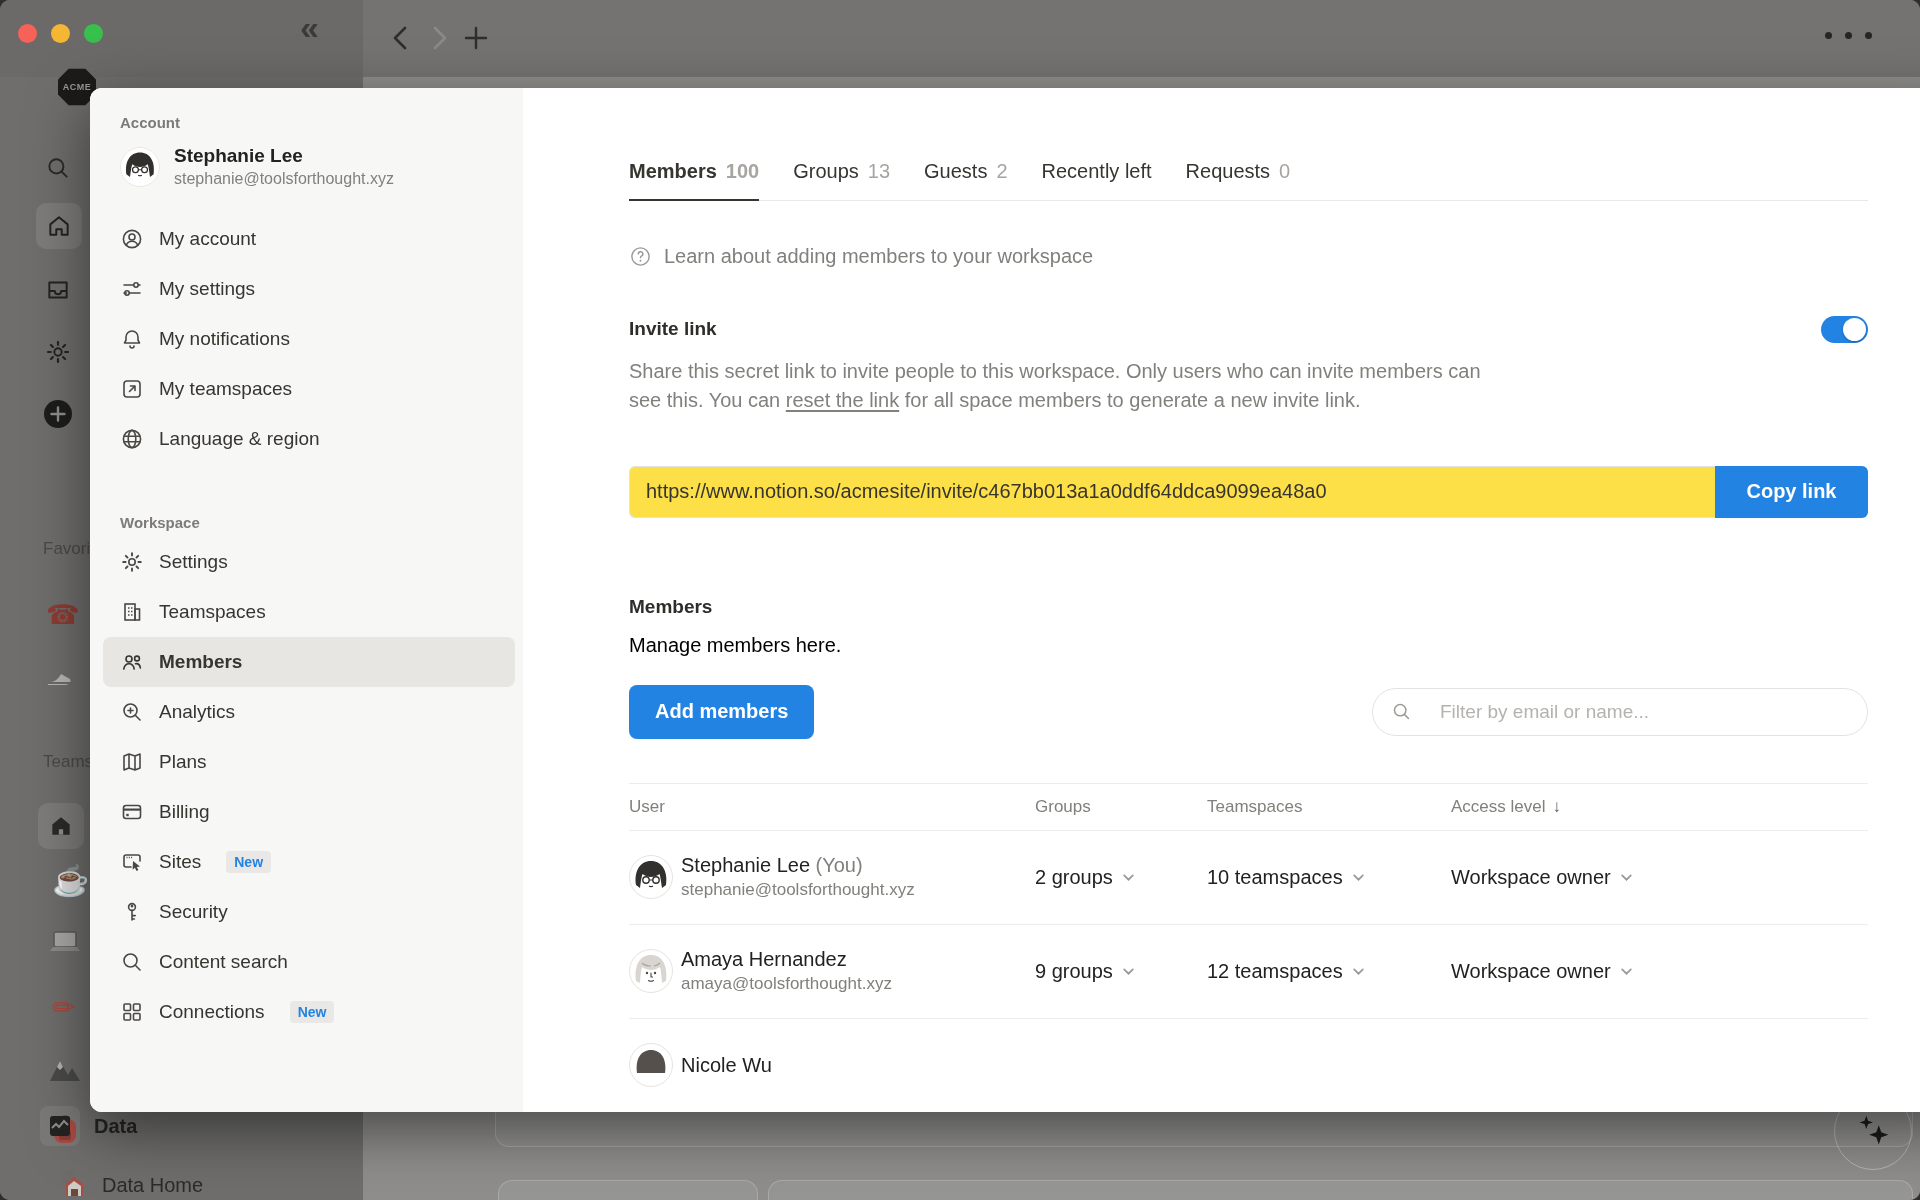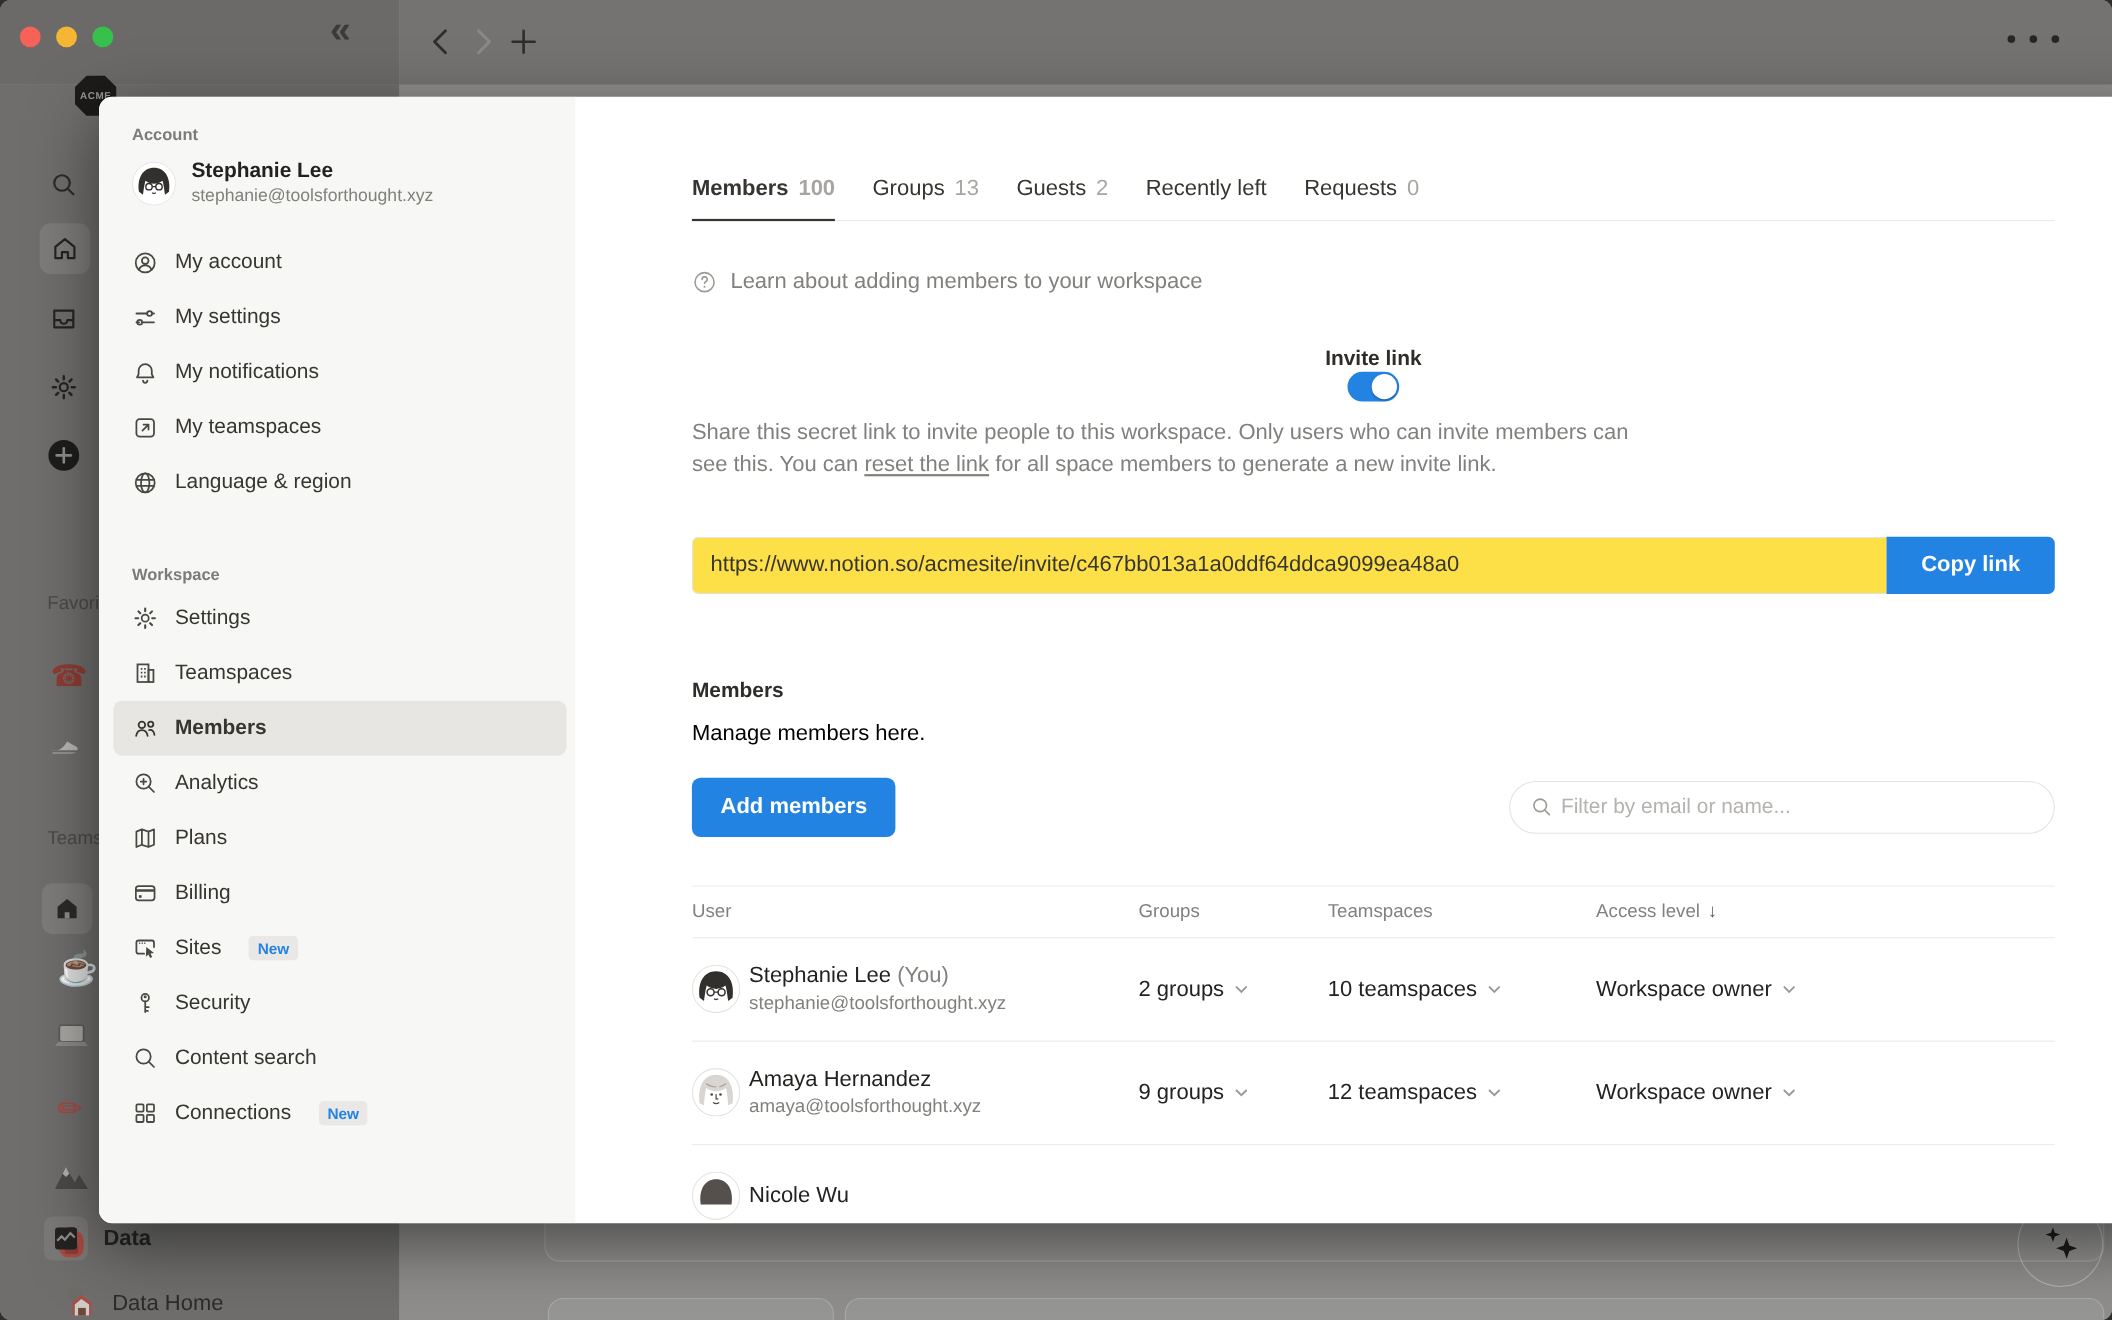--- a/index.html
+++ b/index.html
@@ -44,34 +44,34 @@
   .side-item svg { flex-shrink:0; }
   .ws-heading { margin-top:50px; margin-bottom:6px; }
   .badge-new { font-size:14px; font-weight:700; color:#2383e2; background:#e9e8e6; border-radius:4px; padding:3px 8px; margin-left:10px; }
 
   .m-content { flex:1; padding:0 100px 0 106px; overflow:hidden; }
   .tabs { display:flex; gap:34px; padding-top:72px; border-bottom:1px solid #e9e8e6; }
   .tab { display:flex; gap:9px; font-size:20px; color:#37352f; padding-bottom:16px; cursor:pointer; }
   .tab .cnt { color:#a8a5a1; }
   .tab.active { border-bottom:2.5px solid #37352f; margin-bottom:-1.5px; font-weight:600; }
   .help-row { margin-top:44px; display:flex; align-items:center; gap:12px; color:#82807c; font-size:20px; }
-  .invite-head { margin-top:48px; display:flex; align-items:center; justify-content:space-between;flex-direction:column; }
+  .invite-head { margin-top:48px; display:flex; align-items:center; justify-content:space-between; }
   .sec-title { font-size:19px; font-weight:700; color:#2f2d2a; }
   .toggle { width:47px; height:27px; border-radius:14px; background:#2383e2; position:relative; cursor:pointer; flex-shrink:0; }
   .toggle .knob { position:absolute; top:2px; right:2px; width:23px; height:23px; border-radius:50%; background:#fff; box-shadow:0 1px 2px rgba(0,0,0,.3); }
   .invite-desc { margin-top:14px; width:880px; font-size:20px; line-height:1.48; color:#82807c; }
   .invite-desc .rlink { text-decoration:underline; text-underline-offset:3px; cursor:pointer; }
   .link-row { margin-top:50px; display:flex; height:52px; }
   .url-box { flex:1; min-width:0; border:1px solid #e3e2df; border-right:none; background:#fde047; border-radius:6px 0 0 6px; padding:0 16px; font-size:20px; color:#37352f; font-family:"Liberation Sans",sans-serif; white-space:nowrap; overflow:hidden; outline:none; }
   .copy-btn { width:153px; background:#2383e2; border:none; color:#fff; font-size:20px; font-weight:600; border-radius:0 6px 6px 0; cursor:pointer; font-family:"Liberation Sans",sans-serif; }
   .members-title { margin-top:78px; }
   .members-sub { margin-top:16px; font-size:20px; color:#000000; }
   .actions-row { margin-top:28px; display:flex; align-items:center; justify-content:space-between; }
   .add-btn { height:54px; padding:0 26px; background:#2383e2; color:#fff; border:none; border-radius:8px; font-size:20px; font-weight:600; cursor:pointer; font-family:"Liberation Sans",sans-serif; }
-  .filter { width:496px; height:48px; border:1px solid #e4e3e0; border-radius:24px; display:flex; align-items:center; gap:7px; padding:0 18px; background:#fff; }
+  .filter { width:496px; height:48px; border:1px solid #e4e3e0; border-radius:24px; display:flex; align-items:center; gap:28px; padding:0 18px; background:#fff; }
   .filter input { border:none; outline:none; flex:1; font-size:19px; color:#37352f; background:transparent; font-family:"Liberation Sans",sans-serif; }
   .filter input::placeholder { color:#b5b3af; }
 
   .mtable { margin-top:44px; }
   .trow { display:grid; grid-template-columns:406px 172px 244px auto; align-items:center; }
   .thead { height:48px; border-top:1px solid #ececea; border-bottom:1px solid #ececea; font-size:17px; color:#82807c; }
   .thead .th { display:flex; align-items:center; gap:7px; }
   .tbody-row { height:94px; border-bottom:1px solid #ececea; }
   .ucell { display:flex; align-items:center; gap:8px; }
   .uavatar { width:44px; height:44px; flex-shrink:0; }
@@ -108,21 +108,21 @@
         <path d="M14 4v20M4 14h20" stroke="#2f2e2d" stroke-width="2.4" stroke-linecap="round"></path>
       </svg>
   </div>
   <div class="dots">
       <i></i>
       <i></i>
       <i></i>
     </div>
 
   <div class="bg-sidebar">
-    <div class="rail-item" style="left:32px;top:-9px;padding-left:36px;">
+    <div class="rail-item" style="left:22px;top:-9px;padding-left:36px;">
         <div class="acme">ACME</div>
       </div>
     <div class="rail-item" style="left:45px;top:78px;">
       <svg width="26" height="26" viewBox="0 0 24 24">
           <circle cx="10.5" cy="10.5" r="6.5" stroke="#2a2a28" stroke-width="1.8" fill="none"></circle>
           <path d="M15.3 15.3 20 20" stroke="#2a2a28" stroke-width="1.8" stroke-linecap="round"></path>
         </svg>
     </div>
     <div class="rail-item rail-pill" style="left:36px;top:126px;width:46px;height:46px;">
       <svg width="26" height="26" viewBox="0 0 24 24">

